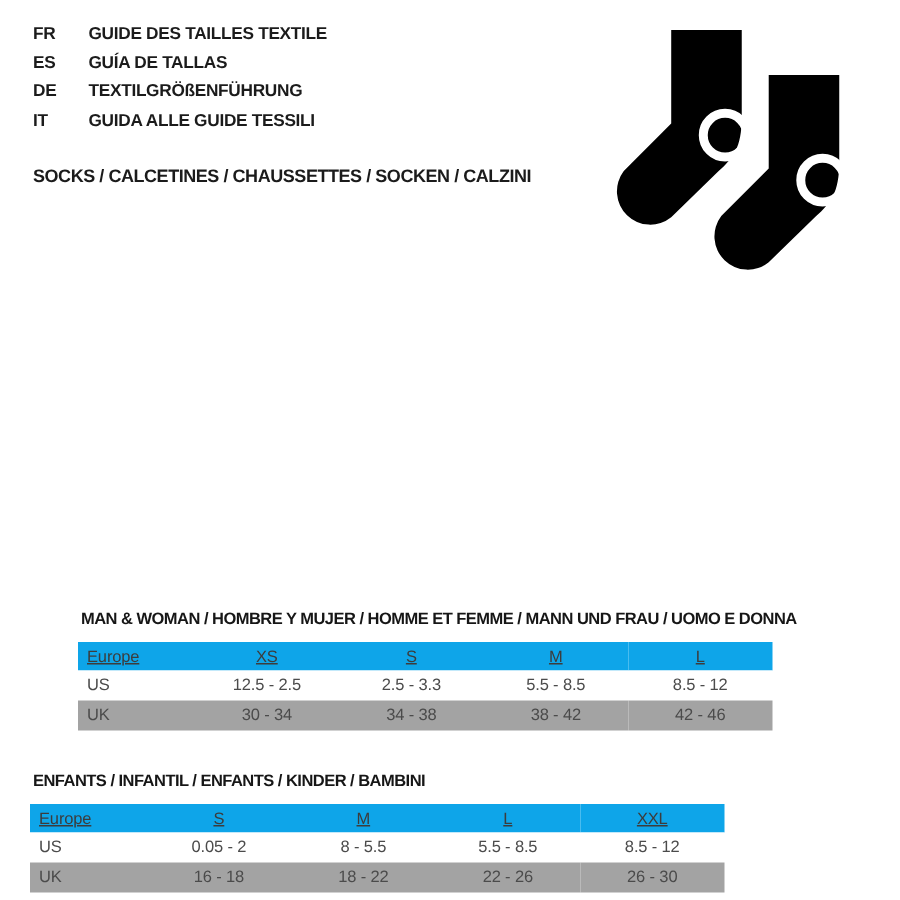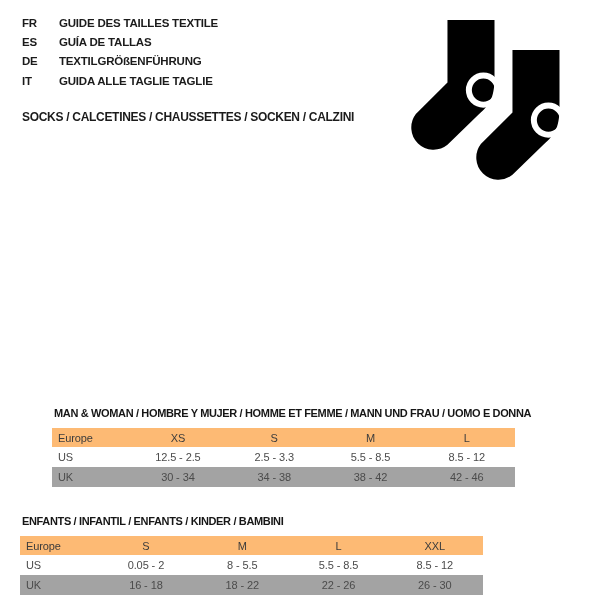--- a/index.html
+++ b/index.html
@@ -26,22 +26,22 @@
   .t2 { top:514px; }
   .tblsec h2 {
     margin:0 0 8px 2px; font-size:11px; font-weight:700; letter-spacing:-0.35px;
     color:#161616; line-height:14px; white-space:nowrap;
   }
   table {
     width:100%; border-collapse:collapse; table-layout:fixed;
     font-size:11px; letter-spacing:-0.1px;
   }
   thead th {
-    background:#fdba74; font-weight:400; color:#3c3c3c;
-    height:19px; text-align:center; padding:0;
+    background:#0ea5e9; font-weight:400; color:#3c3c3c;
+    height:19px; text-align:center; padding:0;text-decoration:underline;
   }
   th.first, td.first { text-align:left; padding-left:6px; width:15.5%; }
   tbody td { height:20px; text-align:center; color:#4b4b4b; padding:0; }
   tbody tr.rowA { background:#ffffff; }
   tbody tr.rowB { background:#a3a3a3; }
 </style>
 </head>
 <body>
 
 <div class="legend">
@@ -52,21 +52,21 @@
   <div class="lrow">
     <span class="lcode">ES</span>
     <span class="lname">GUÍA DE TALLAS</span>
   </div>
   <div class="lrow">
     <span class="lcode">DE</span>
     <span class="lname">TEXTILGRÖßENFÜHRUNG</span>
   </div>
   <div class="lrow">
     <span class="lcode">IT</span>
-    <span class="lname">GUIDA ALLE TAGLIE TAGLIE</span>
+    <span class="lname">GUIDA ALLE GUIDE TESSILI</span>
   </div>
 </div>
 
 <div class="category">SOCKS / CALCETINES / CHAUSSETTES / SOCKEN / CALZINI</div>
 
 <div class="socks-wrap">
   <svg width="160" height="170" viewBox="0 0 160 170" xmlns="http://www.w3.org/2000/svg">
     <defs>
       <path id="sock" d="M45,0 L100,0 L100,68 C100,92 93,100 82,110 L45,146 A26,26 0 0 1 8,110 L45,73 Z"></path>
     </defs>

